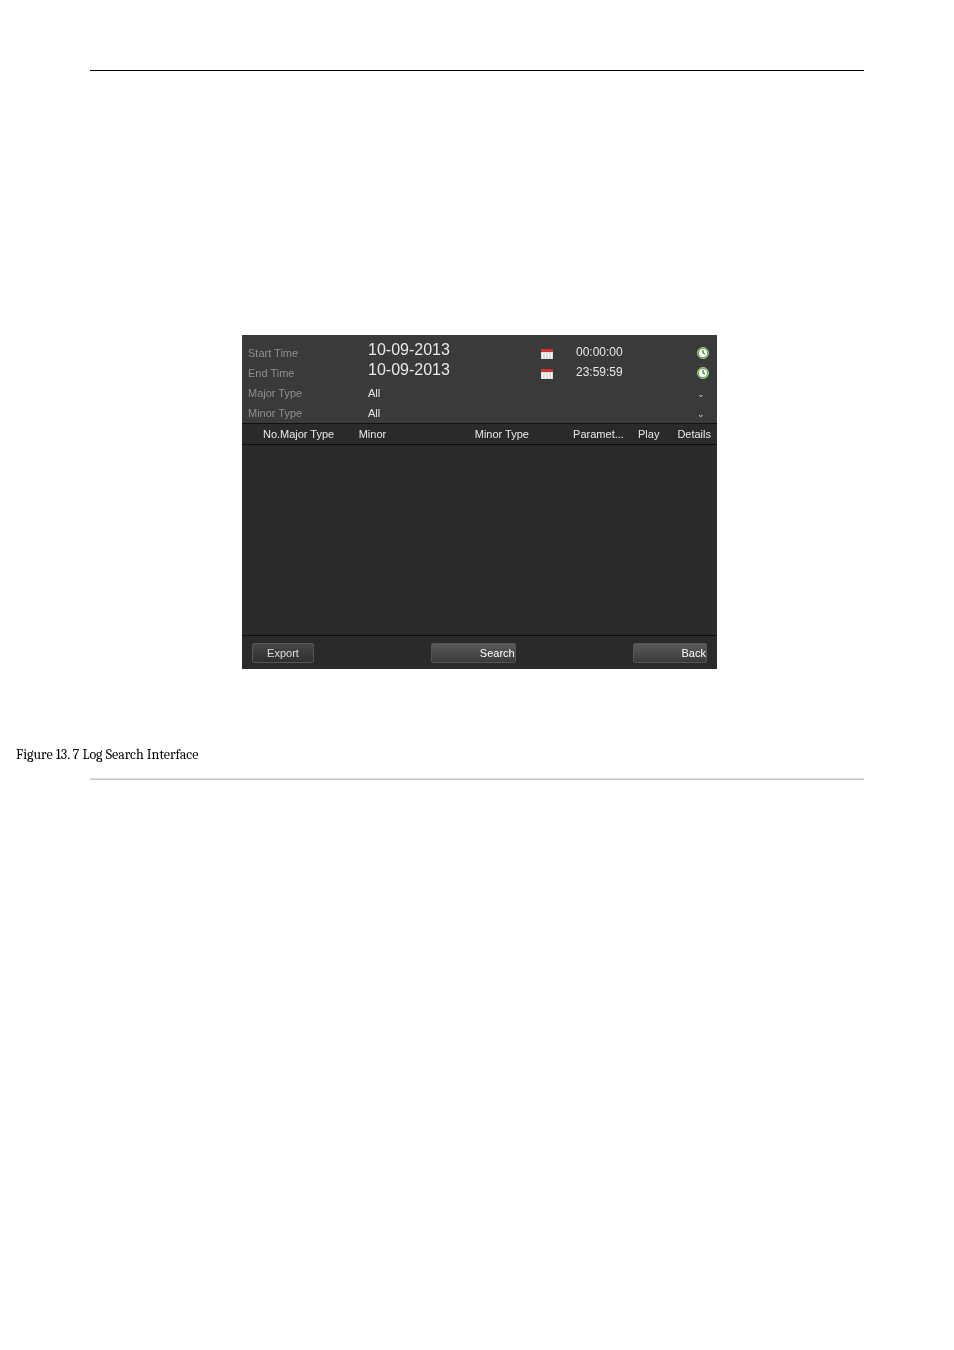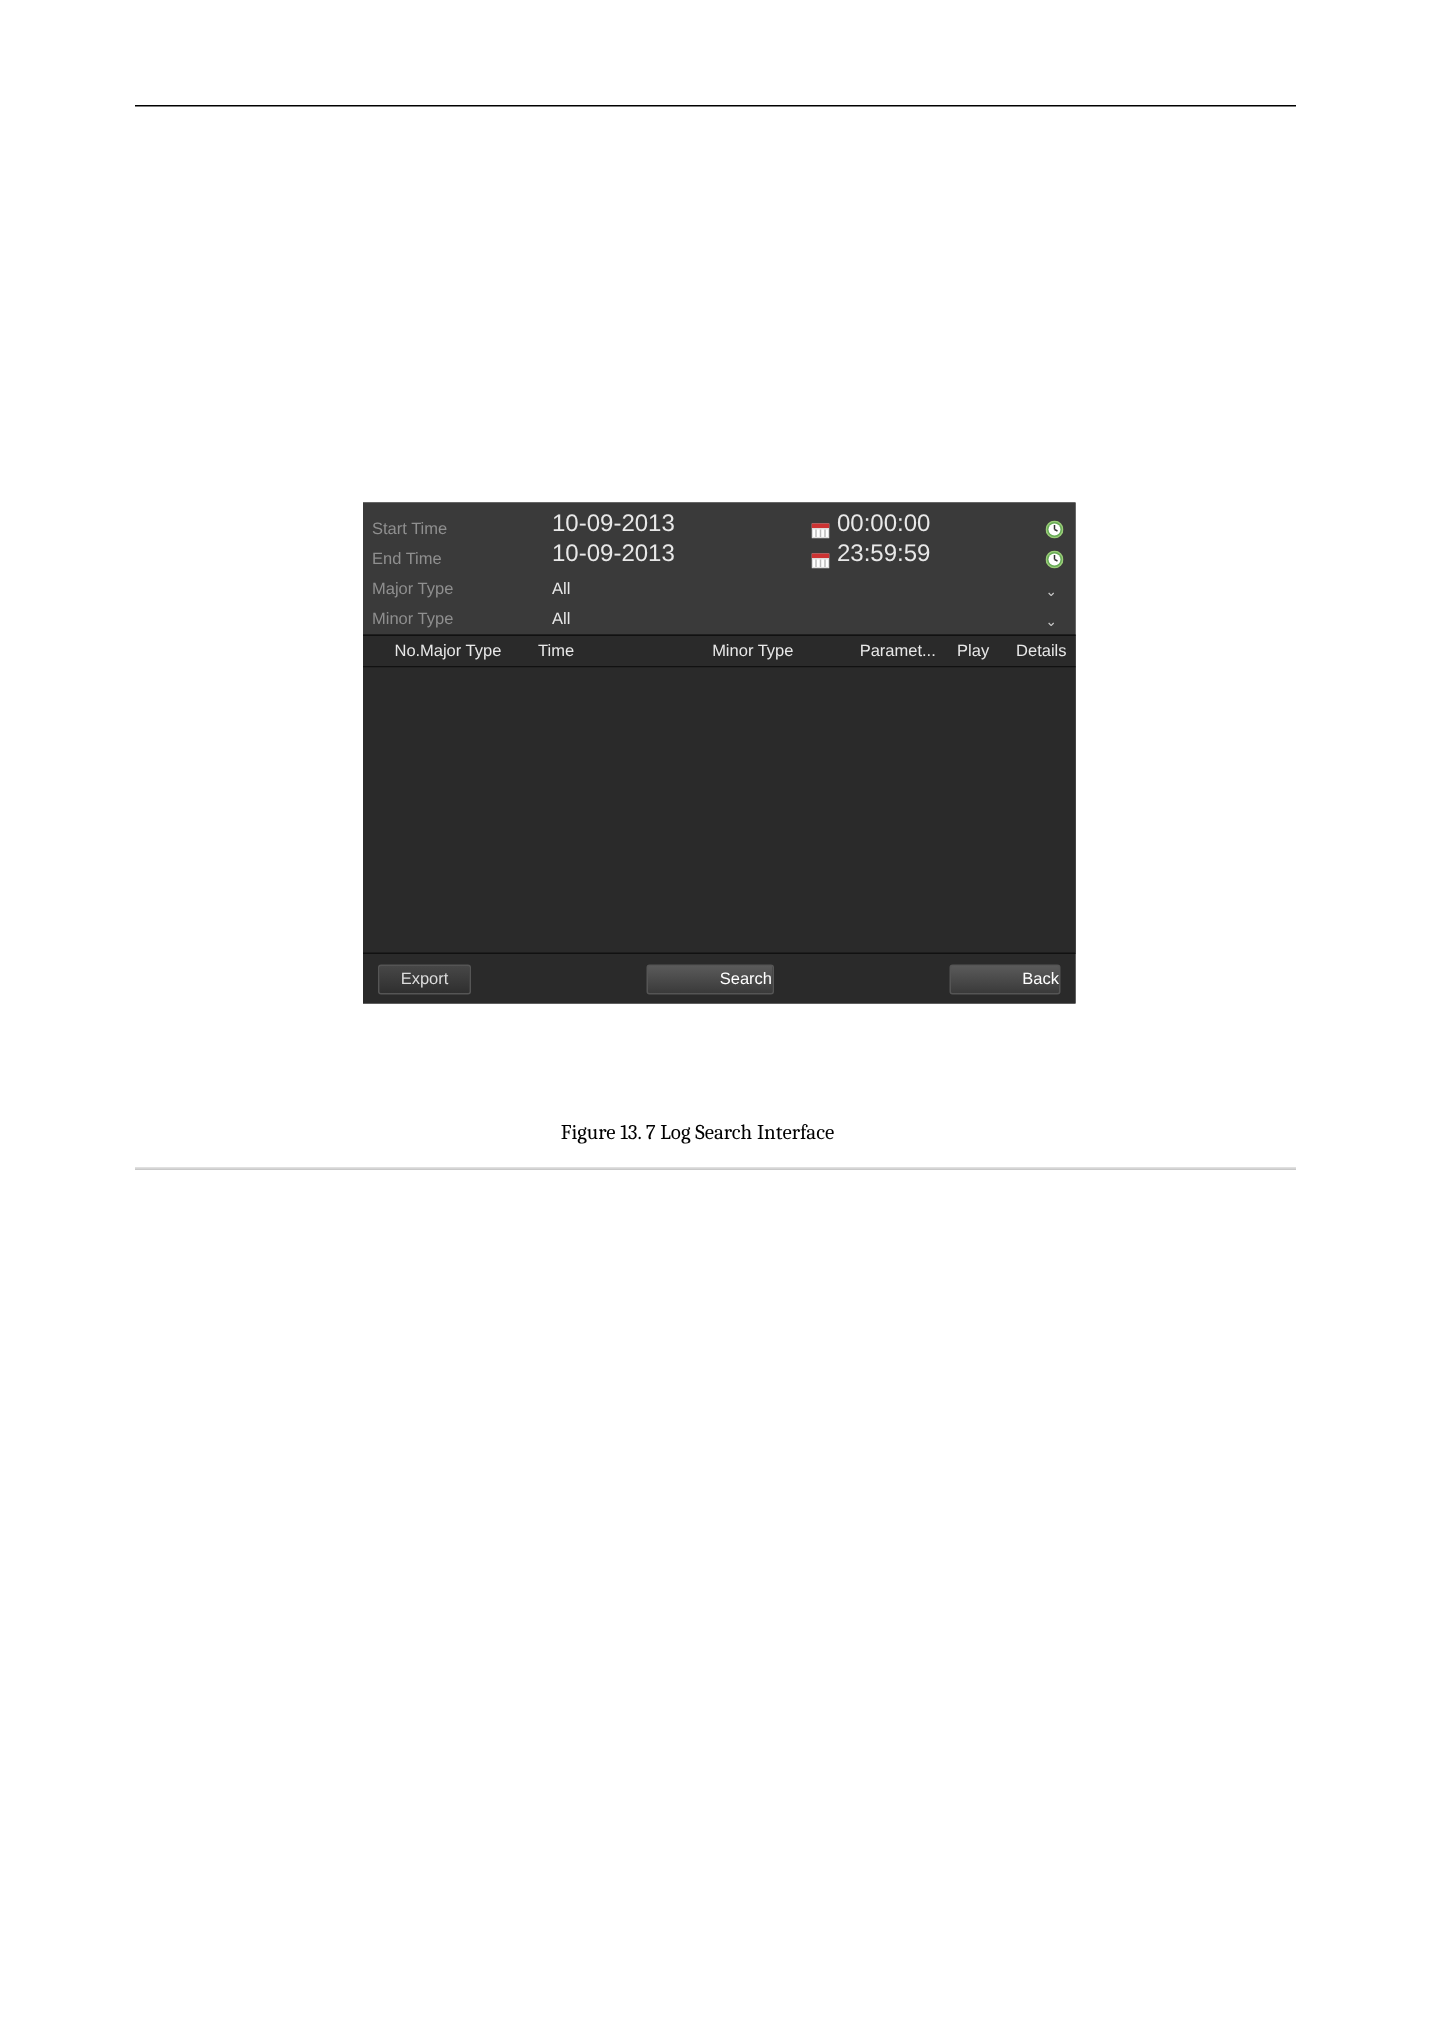--- a/index.html
+++ b/index.html
@@ -66,23 +66,23 @@
     color: #e8e8e8;
   }
   .cal-icon {
     width: 14px;
     display: inline-flex;
     justify-content: center;
   }
   .cal-icon svg { display: block; }
   .form-time {
     width: 120px;
-    font-size: 16px;
+    font-size: 12px;
     color: #e8e8e8;
-    padding-left: 4px;
+    padding-left: 22px;
   }
   .clock-icon {
     margin-left: auto;
     width: 14px;
     display: inline-flex;
   }
   .clock-icon svg { display: block; }
   .form-select {
     flex: 1;
     color: #e8e8e8;
@@ -183,23 +183,22 @@
     color: #fff;
     padding-left: 48px;
   }
   .btn:disabled {
     color: #777;
     background: #333;
   }
   .caption {
     position: absolute;
     top: 746px;
-    left: 4px;
+    left: 16px;
     width: 922px;
-    text-align: center;
     font-family: Cambria, Georgia, serif;
     font-size: 14px;
     color: #000;
   }
   .bottom-rule {
     position: absolute;
     top: 778px;
     left: 90px;
     width: 774px;
     height: 2px;
@@ -276,21 +275,21 @@
       <div class="form-select">All</div>
       <span class="chevron">⌄</span>
     </div>
 
   </div>
 
   <div class="tbl">
     <div class="tbl-head">
       <div class="th no">No.</div>
       <div class="th major">Major Type</div>
-      <div class="th time">Time</div>
+      <div class="th time">Minor</div>
       <div class="th minor">Minor Type</div>
       <div class="th param">Paramet...</div>
       <div class="th play">Play</div>
       <div class="th details">Details</div>
     </div>
     <div class="tbl-body"></div>
   </div>
 
 
   <div class="btnbar">

